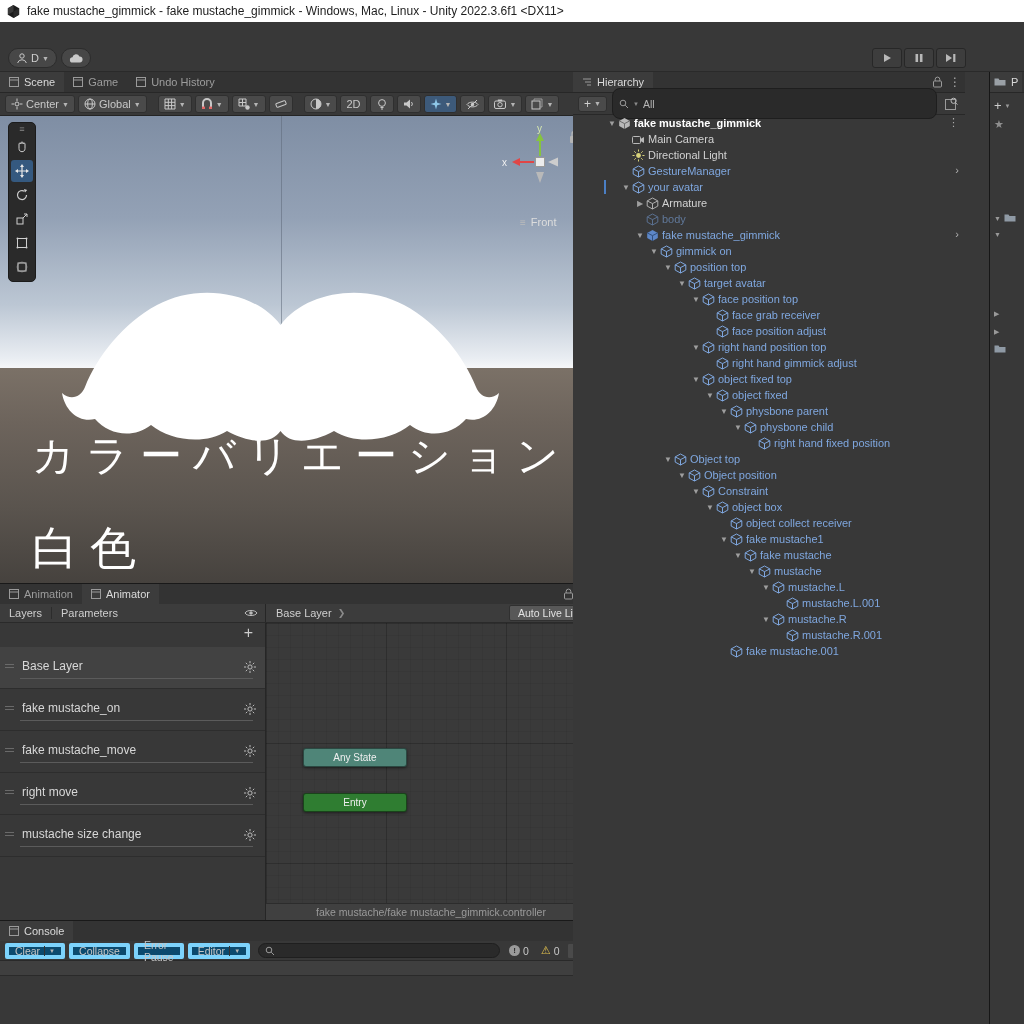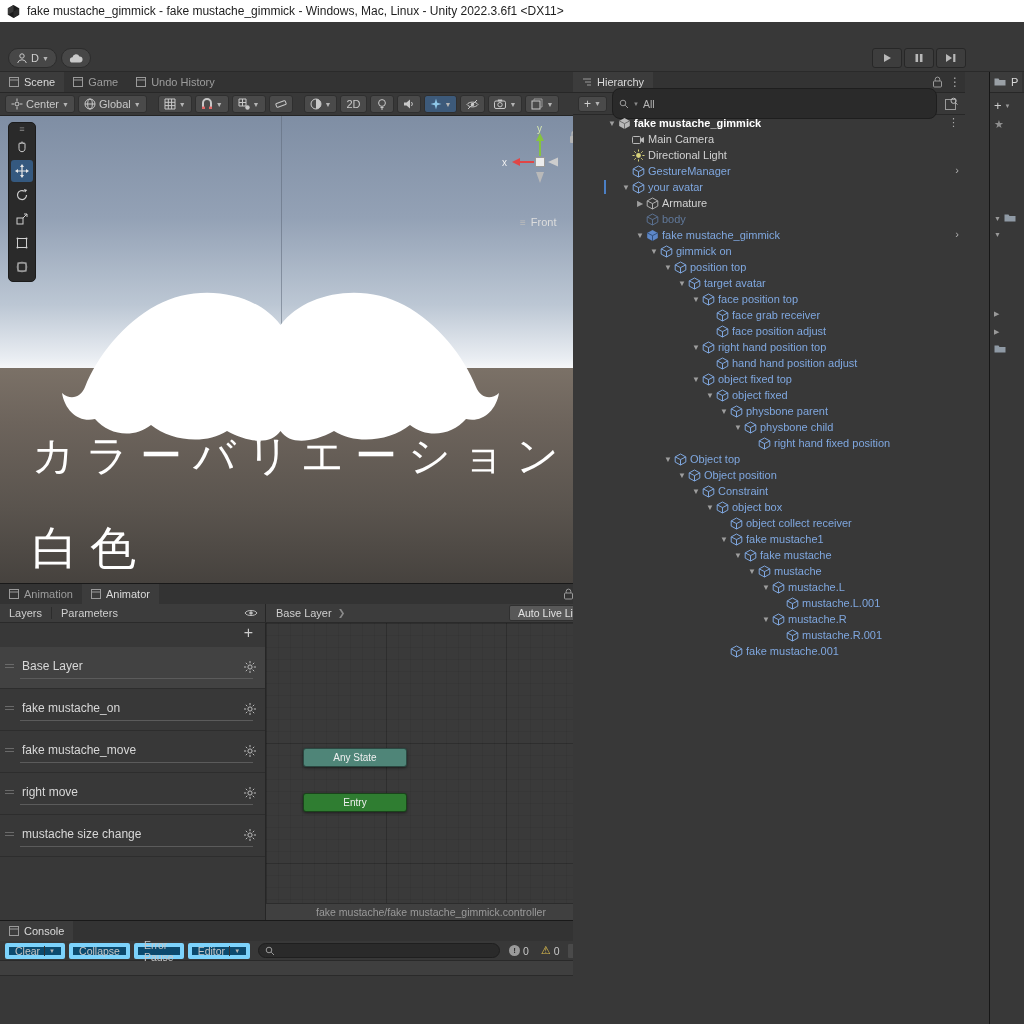--- a/index.html
+++ b/index.html
@@ -868,21 +868,21 @@
             <span class="tlabel">right hand position top</span>
           </div>
           <div class="trow blue" style="padding-left: 131px;">
             <span class="arrow"></span>
             <span class="ticon">
               <svg width="13" height="13" viewBox="0 0 13 13">
                 <path d="M6.5 1 11.8 3.9 V9.1 L6.5 12 1.2 9.1 V3.9Z" fill="none" stroke="#7fa7df"></path>
                 <path d="M1.2 3.9 6.5 6.6 11.8 3.9 M6.5 6.6 V12" fill="none" stroke="#7fa7df"></path>
               </svg>
             </span>
-            <span class="tlabel">hand hand position adjust</span>
+            <span class="tlabel">right hand gimmick adjust</span>
           </div>
           <div class="trow blue" style="padding-left: 117px;">
             <span class="arrow">▼</span>
             <span class="ticon">
               <svg width="13" height="13" viewBox="0 0 13 13">
                 <path d="M6.5 1 11.8 3.9 V9.1 L6.5 12 1.2 9.1 V3.9Z" fill="none" stroke="#7fa7df"></path>
                 <path d="M1.2 3.9 6.5 6.6 11.8 3.9 M6.5 6.6 V12" fill="none" stroke="#7fa7df"></path>
               </svg>
             </span>
             <span class="tlabel">object fixed top</span>

